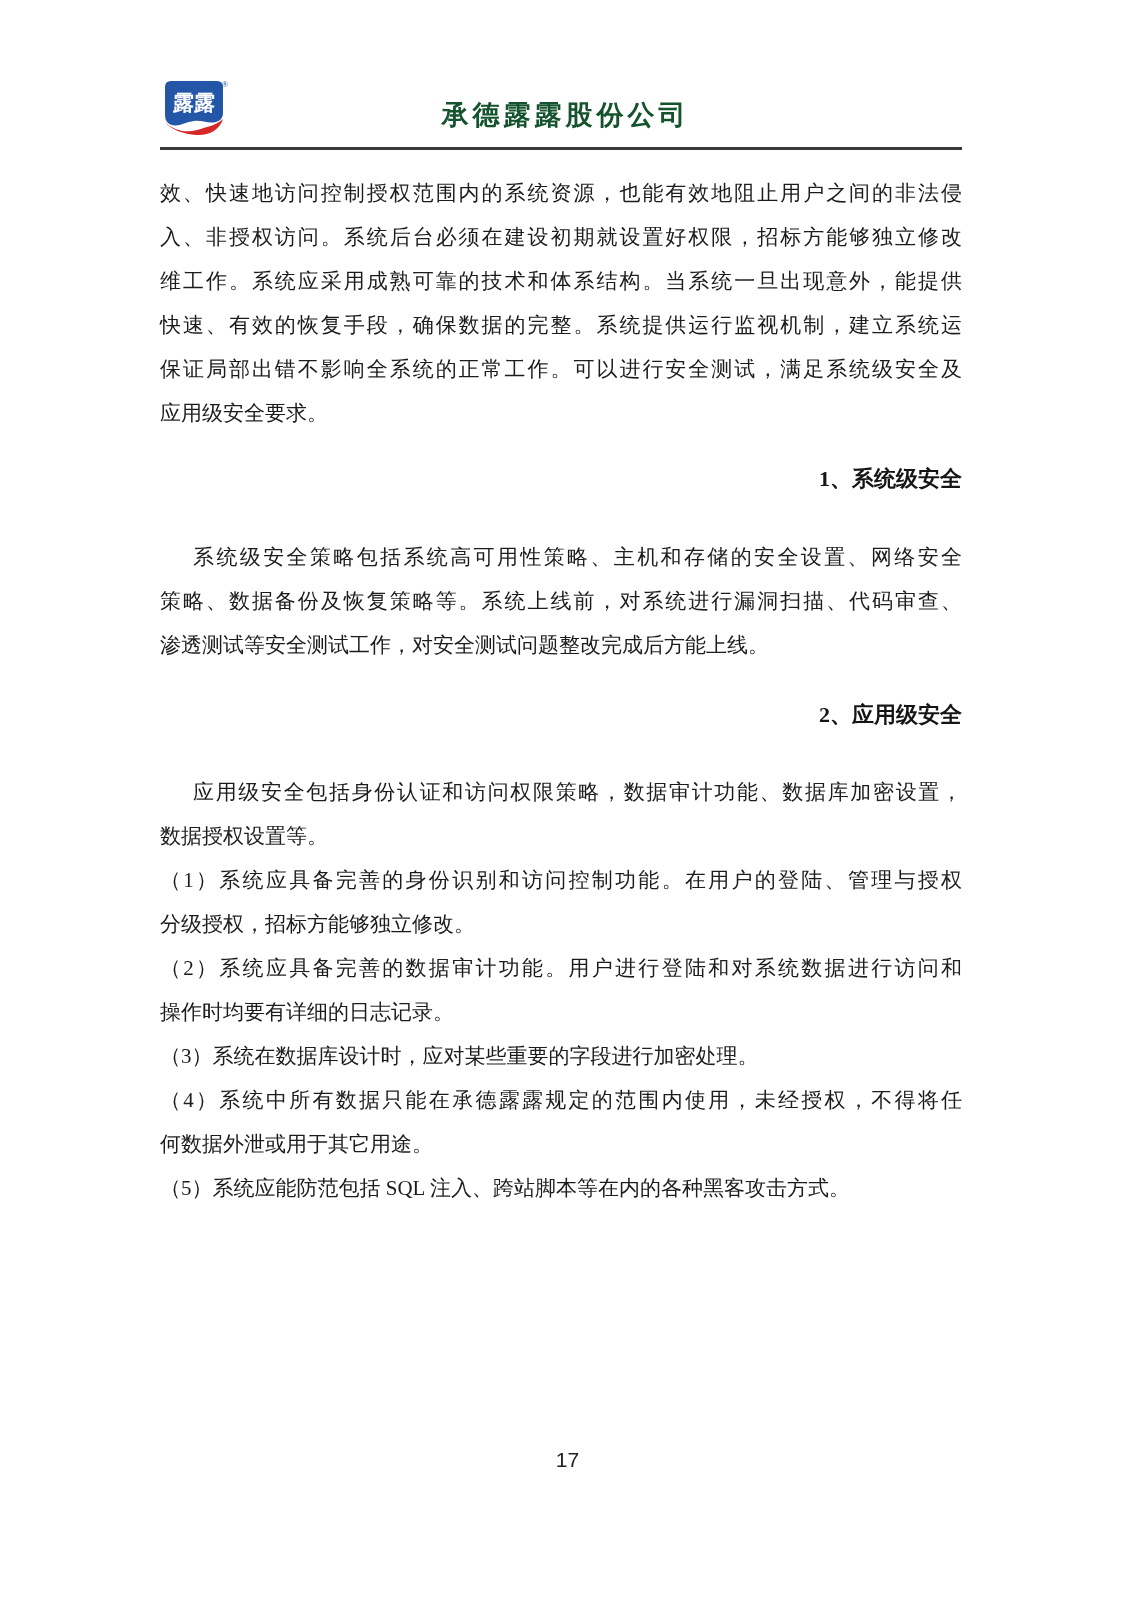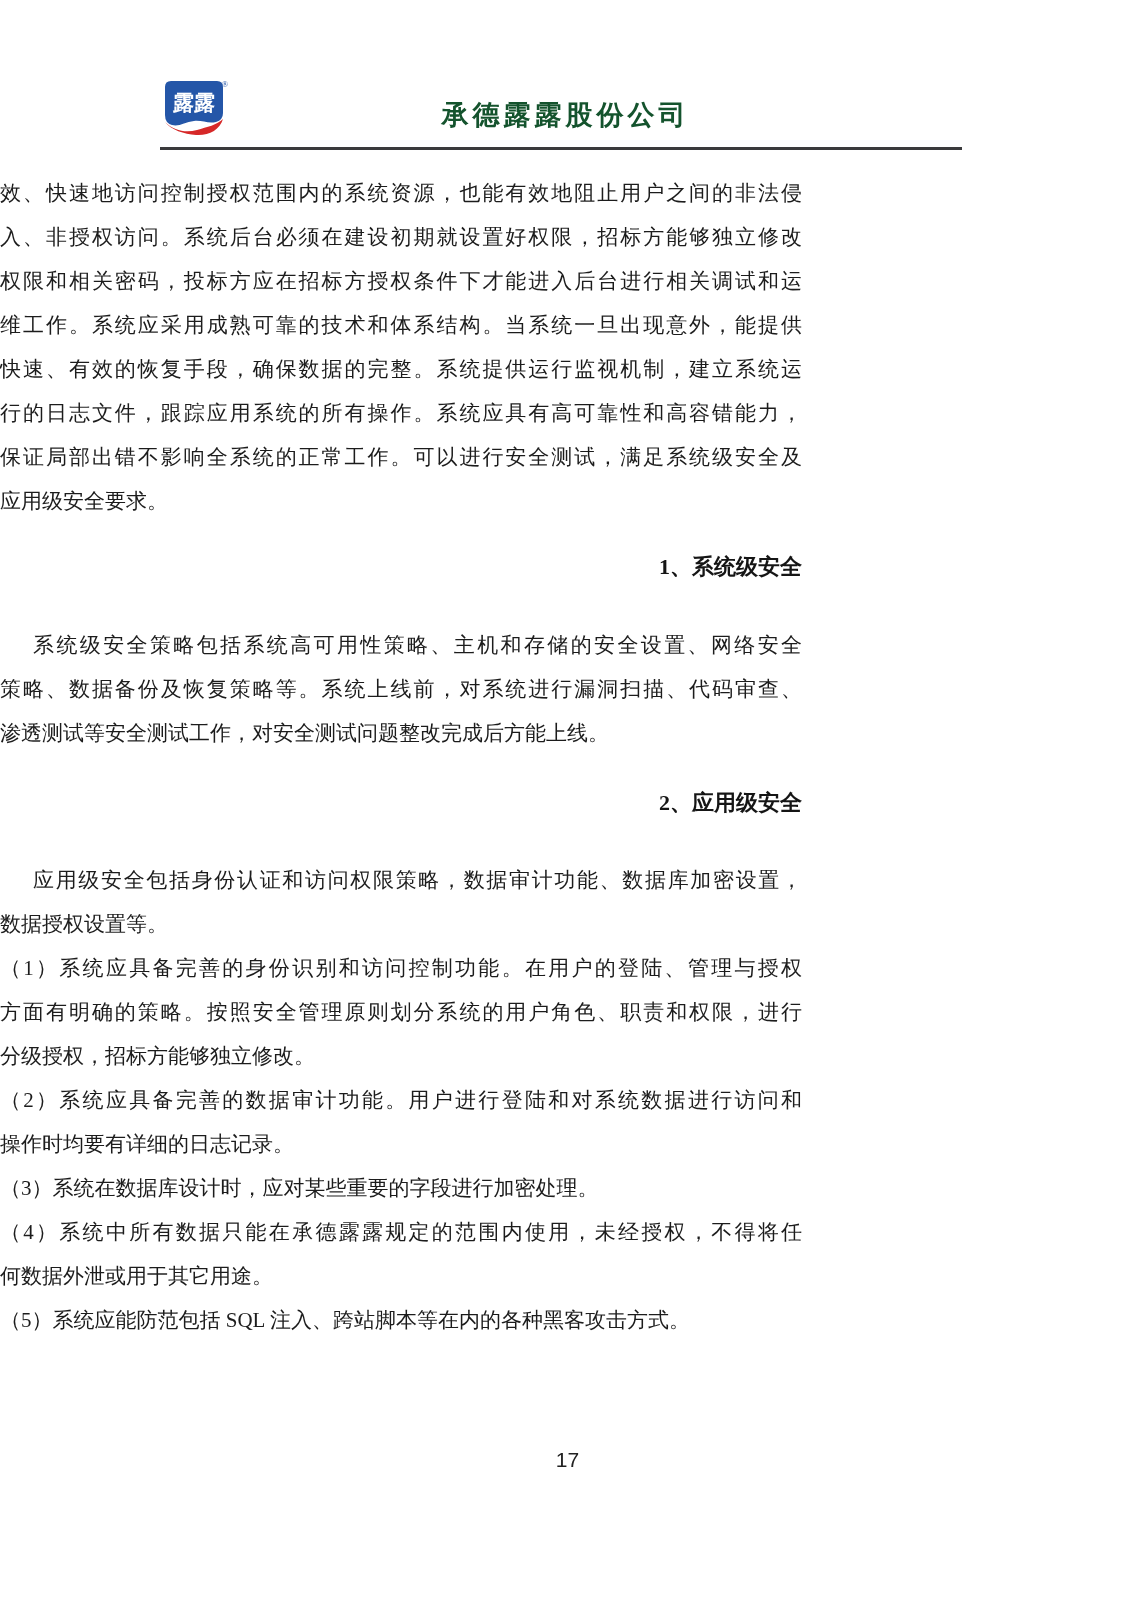--- a/index.html
+++ b/index.html
@@ -19,21 +19,21 @@
     font-family:"Liberation Sans","DejaVu Sans",sans-serif;
     font-size:27px; font-weight:bold; letter-spacing:4px;
     color:#14532d; line-height:30px;
   }
   .header-rule {
     position:absolute; top:147px; left:160px;
     width:802px; height:3px; background:#3a3a3c;
   }
   
   .content {
-    position:relative; margin-top:21px; 
+    position:relative; margin-top:21px; padding-left:160px;
     width:962px;
   }
   .line {
     width:802px; font-size:21px; line-height:44px;
     color:#1c1c1c; text-align:justify;
   }
   .j   { text-align:justify; text-align-last:justify; }
   .last{ text-align:center; text-align-last:left; }
   .ind { text-indent:33px; }
   .section-heading {
@@ -62,24 +62,22 @@
   </div>
   <div class="company-title">承德露露股份公司</div>
   <div class="header-rule"></div>
 </div>
 
 <div class="content">
 
   <div>
     <div class="line j">效、快速地访问控制授权范围内的系统资源，也能有效地阻止用户之间的非法侵</div>
     <div class="line j">入、非授权访问。系统后台必须在建设初期就设置好权限，招标方能够独立修改</div>
-    <div class="line j">权限和相关密码，投标方应在招标方授权条件下才能进入后台进行相关调试和运</div>
     <div class="line j">维工作。系统应采用成熟可靠的技术和体系结构。当系统一旦出现意外，能提供</div>
     <div class="line j">快速、有效的恢复手段，确保数据的完整。系统提供运行监视机制，建立系统运</div>
-    <div class="line j">行的日志文件，跟踪应用系统的所有操作。系统应具有高可靠性和高容错能力，</div>
     <div class="line j">保证局部出错不影响全系统的正常工作。可以进行安全测试，满足系统级安全及</div>
     <div class="line last">应用级安全要求。</div>
   </div>
 
   <div class="section-heading">1、系统级安全</div>
 
   <div>
     <div class="line j ind">系统级安全策略包括系统高可用性策略、主机和存储的安全设置、网络安全</div>
     <div class="line j">策略、数据备份及恢复策略等。系统上线前，对系统进行漏洞扫描、代码审查、</div>
     <div class="line last">渗透测试等安全测试工作，对安全测试问题整改完成后方能上线。</div>
@@ -87,21 +85,20 @@
 
   <div class="section-heading second">2、应用级安全</div>
 
   <div>
     <div class="line j ind">应用级安全包括身份认证和访问权限策略，数据审计功能、数据库加密设置，</div>
     <div class="line last">数据授权设置等。</div>
   </div>
 
   <div>
     <div class="line j">（1）系统应具备完善的身份识别和访问控制功能。在用户的登陆、管理与授权</div>
-    <div class="line j">方面有明确的策略。按照安全管理原则划分系统的用户角色、职责和权限，进行</div>
     <div class="line last">分级授权，招标方能够独立修改。</div>
   </div>
 
   <div>
     <div class="line j">（2）系统应具备完善的数据审计功能。用户进行登陆和对系统数据进行访问和</div>
     <div class="line last">操作时均要有详细的日志记录。</div>
   </div>
 
   <div>
     <div class="line last">（3）系统在数据库设计时，应对某些重要的字段进行加密处理。</div>

